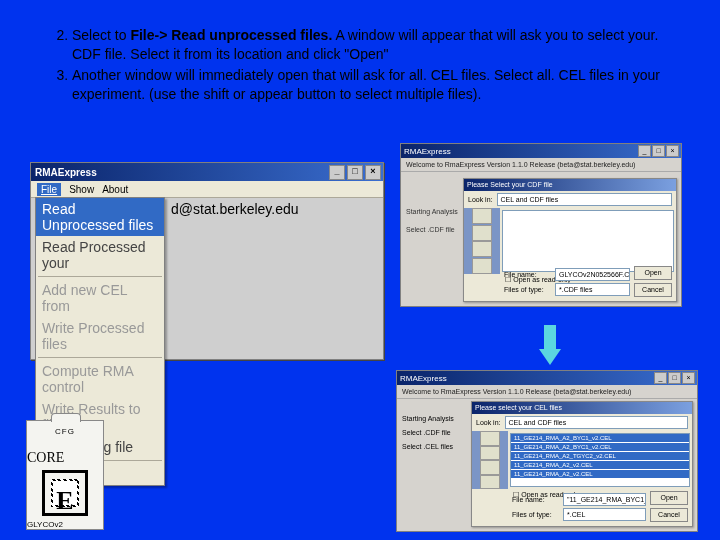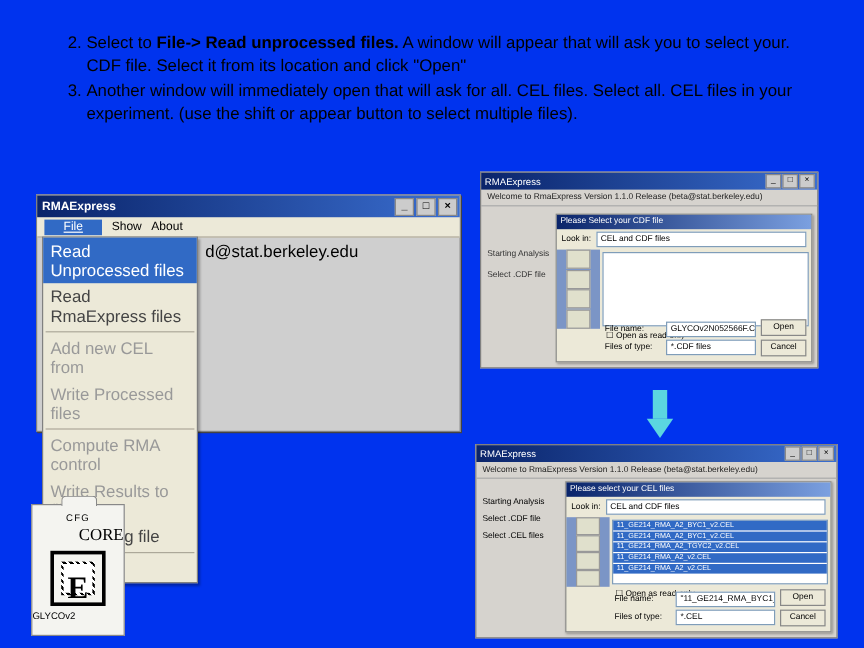--- a/index.html
+++ b/index.html
@@ -75,21 +75,21 @@
     font-size: 10px;
     display: flex;
     align-items: center;
     gap: 8px;
     padding-left: 6px;
     color: #000;
   }
   .menubar .open {
     background: #316ac5;
     color: #fff;
-    padding: 1px 16px;
+    padding: 1px 4px;
     text-decoration: underline;
   }
   .menudrop {
     position: absolute;
     top: 34px;
     left: 4px;
     width: 128px;
     background: #ece9d8;
     border: 1px solid #808080;
     box-shadow: 2px 2px 2px rgba(0,0,0,.3);
@@ -314,21 +314,21 @@
     top: -8px;
     left: 24px;
     width: 28px;
     height: 8px;
     background: #f4f4f0;
     border: 1px solid #888;
     border-bottom: none;
     border-radius: 4px 4px 0 0;
   }
   .logo .t1 { text-align: center; font-size: 8px; margin-top: 6px; letter-spacing: 1px; }
-  .logo .t2 { text-align: right; font-size: 14px; font-family: serif; margin-top: 3px; }
+  .logo .t2 { text-align: left; font-size: 14px; font-family: serif; margin-top: 14px; }
   .logo .box {
     width: 40px; height: 40px; border: 3px solid #000; margin: 4px auto 0;
     position: relative;
   }
   .logo .box::before {
     content: ""; position: absolute; inset: 6px;
     background: repeating-linear-gradient(45deg,#000 0 2px,#fff 2px 4px);
   }
   .logo .box::after {
     content: "E"; position: absolute; inset: 0;
@@ -356,21 +356,21 @@
       <div class="ctlbtn">×</div>
     </div>
   </div>
   <div class="menubar">
     <span class="open">File</span>
     <span>Show</span>
     <span>About</span>
   </div>
   <div class="menudrop">
     <div class="item hi">Read Unprocessed files</div>
-    <div class="item">Read RmaExpress files</div>
+    <div class="item">Read Processed your</div>
     <div class="sep"></div>
     <div class="item dis">Add new CEL from</div>
     <div class="item dis">Write Processed files</div>
     <div class="sep"></div>
     <div class="item dis">Compute RMA control</div>
     <div class="item dis">Write Results to file</div>
     <div class="item">Output Log file</div>
     <div class="sep"></div>
     <div class="item">Exit</div>
   </div>

